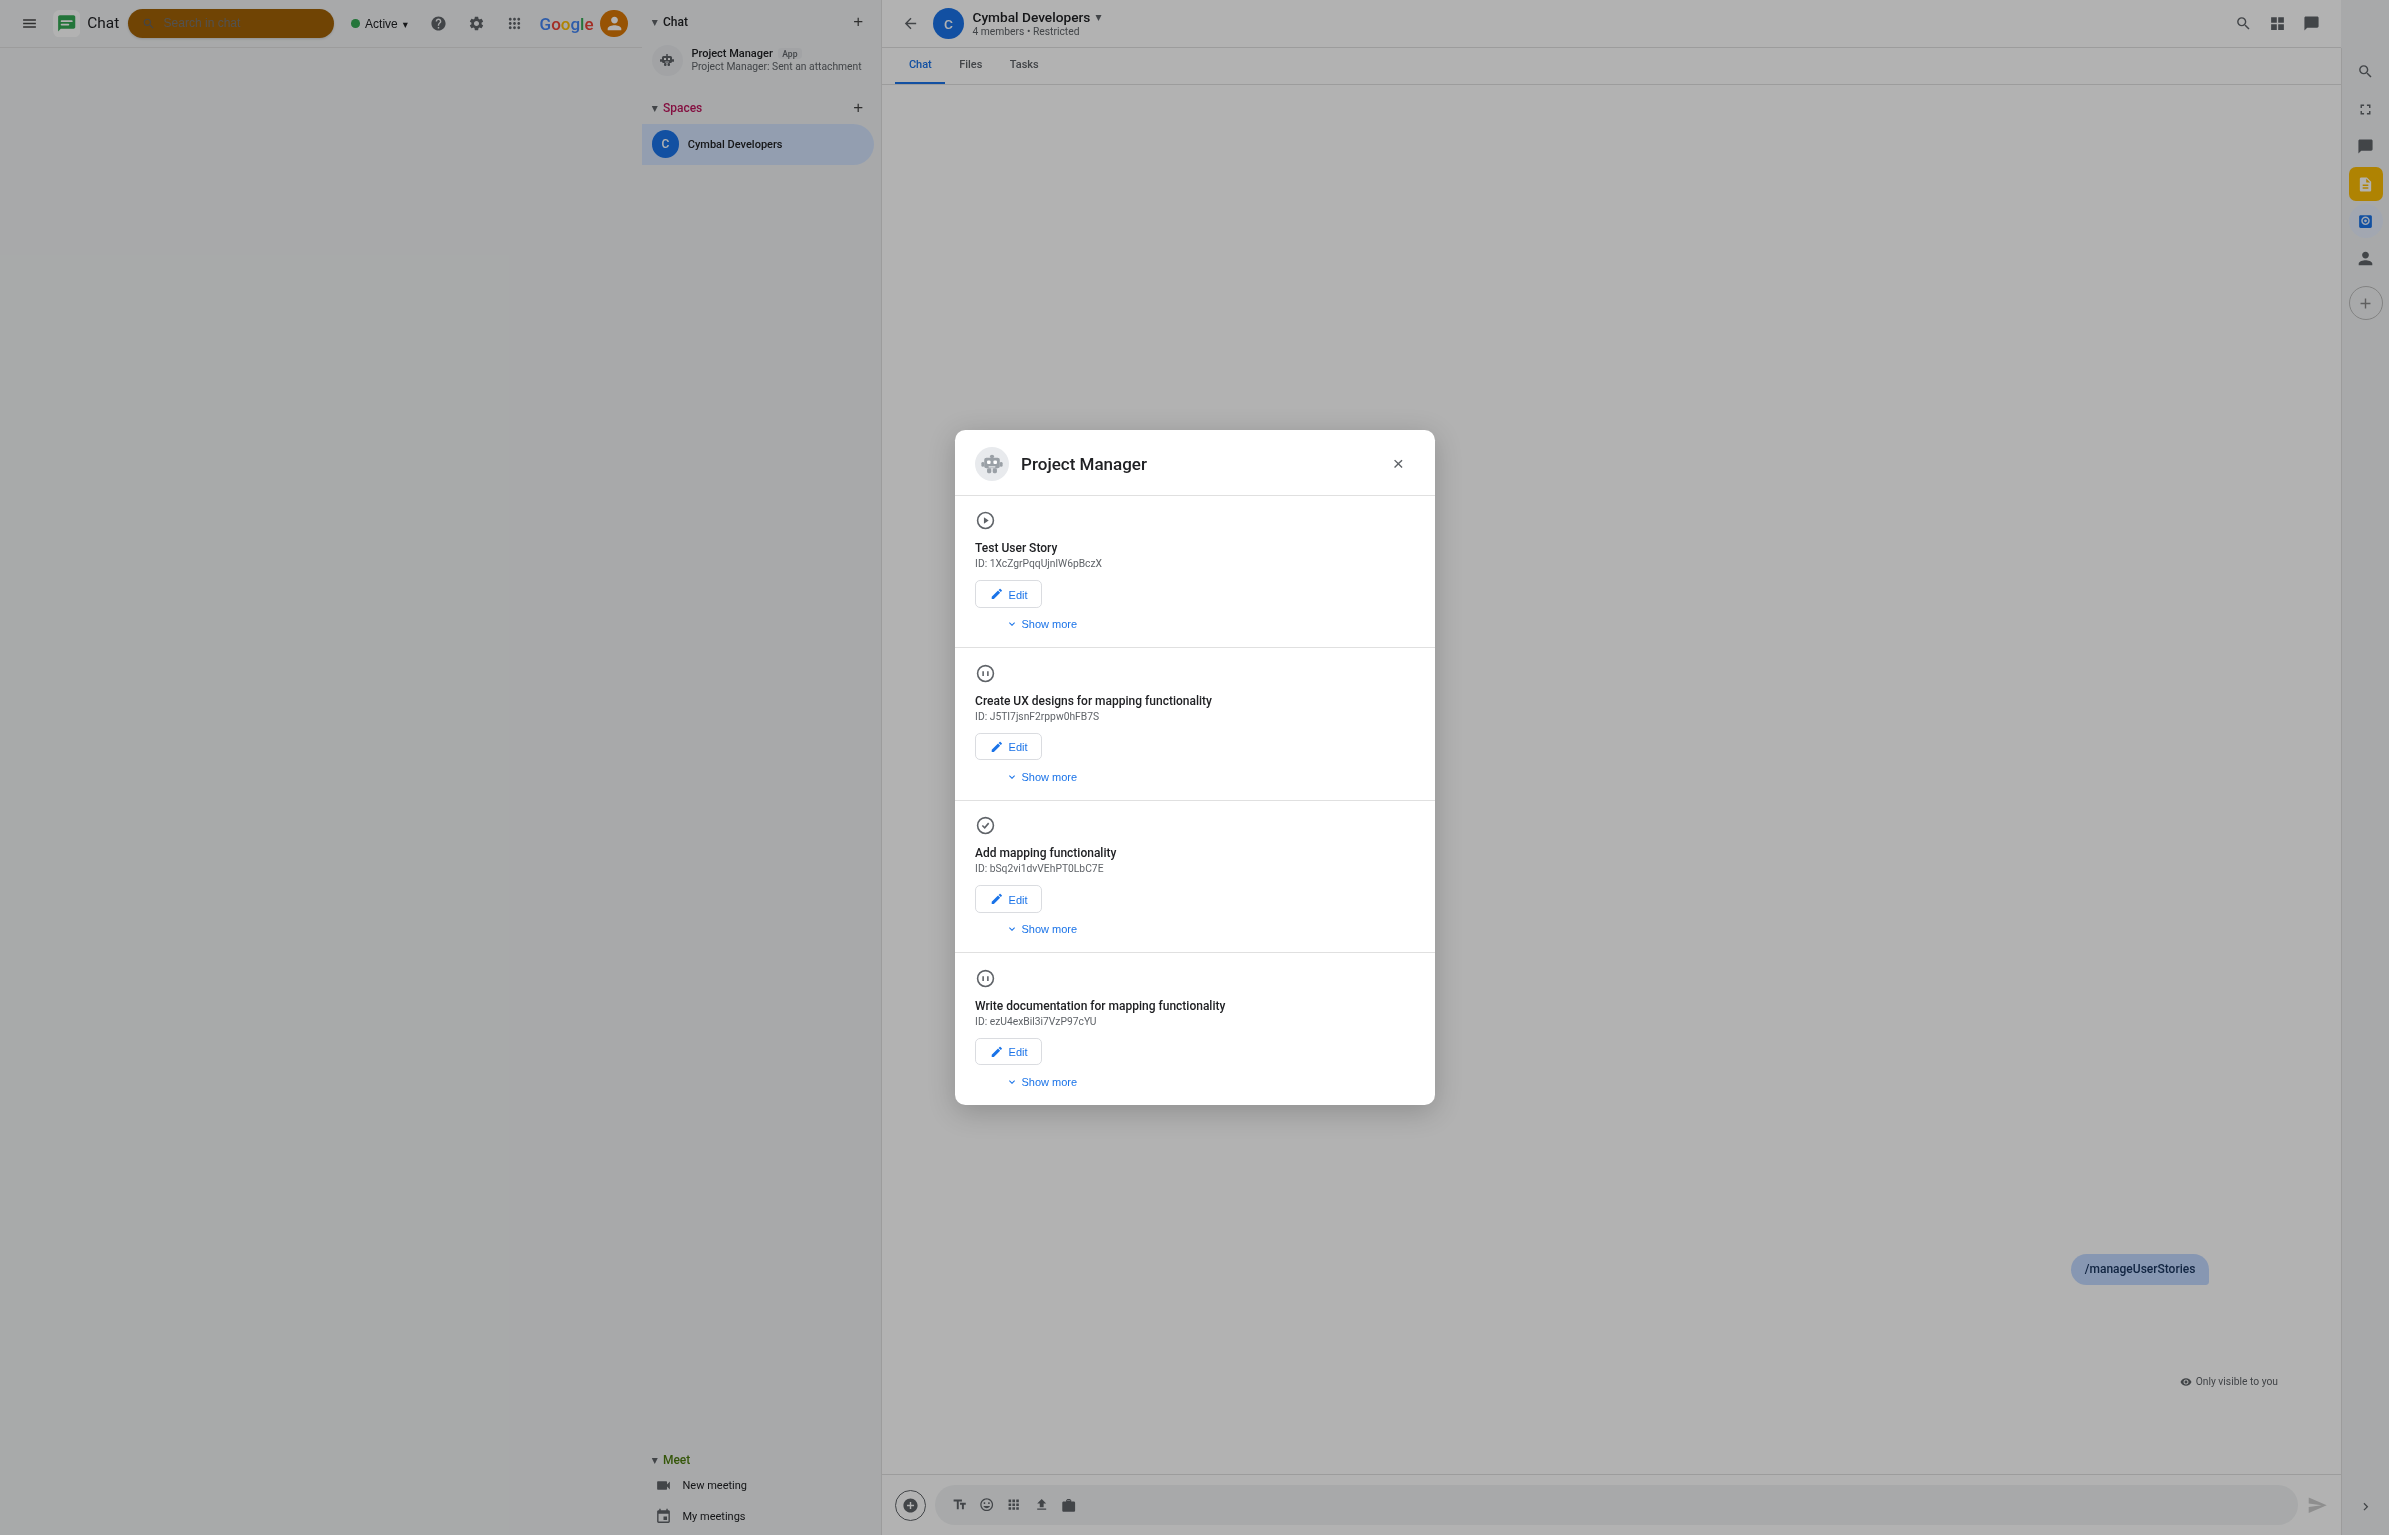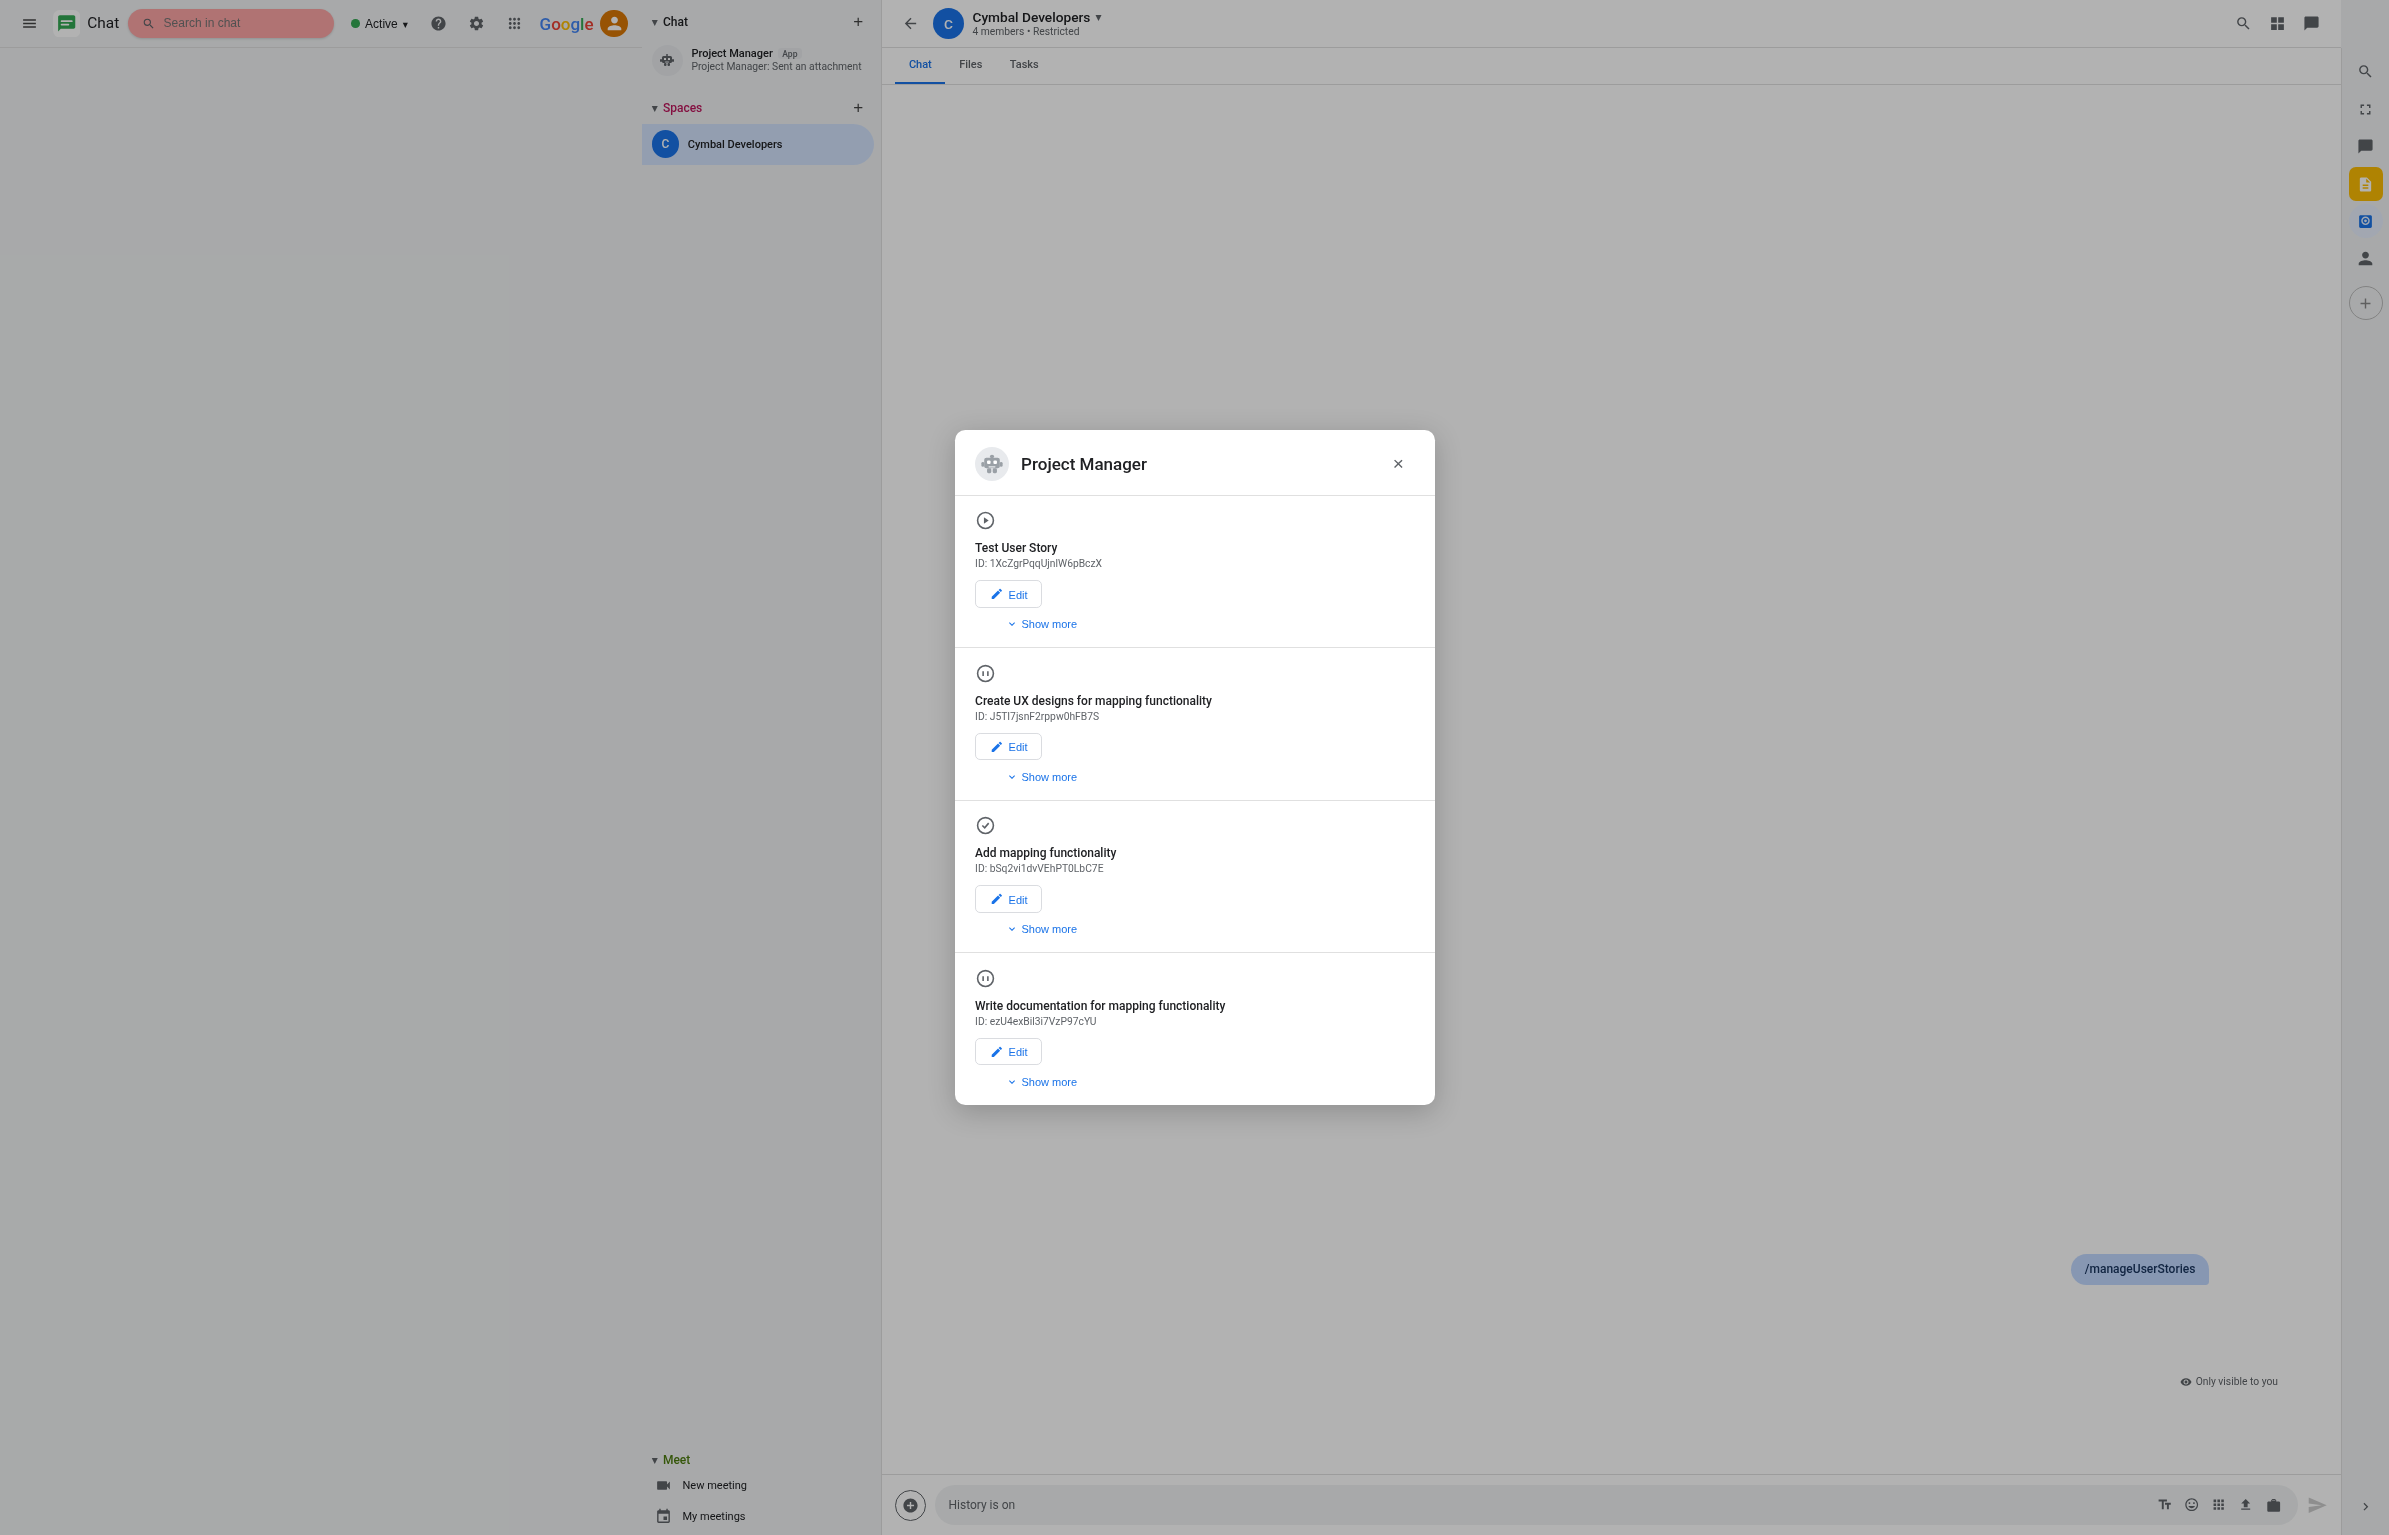--- a/index.html
+++ b/index.html
@@ -32,21 +32,21 @@
       font-size: 15.4px;
       font-weight: 400;
       color: #202124;
     }
 
     .search-box {
       flex: 1;
       max-width: 617px;
       display: flex;
       align-items: center;
-      background: #fca5a5;
+      background: #a16207;
       border-radius: 20.6px;
       padding: 6.9px 13.7px;
       gap: 8.6px;
       box-shadow: 0 0.9px 2.6px rgba(0,0,0,0.15);
     }
 
     .search-box input {
       border: none;
       outline: none;
       background: transparent;
@@ -847,21 +847,20 @@
       </div>
 
       <div class="input-area">
         <button class="add-btn">
           <svg width="17" height="17" viewBox="0 0 24 24" fill="#5f6368">
             <path d="M12 2C6.48 2 2 6.48 2 12s4.48 10 10 10 10-4.48 10-10S17.52 2 12 2zm5 11h-4v4h-2v-4H7v-2h4V7h2v4h4v2z"></path>
           </svg>
         </button>
 
         <div class="message-input" style="background:#f1f3f4; border-radius:20.6px; padding:8.6px 13.7px; display:flex; align-items:center; flex:1; gap:8.6px;">
-          <span class="message-input-text">History is on</span>
           <div class="input-actions">
             <button class="input-action-btn">
               <svg width="15.4" height="15.4" viewBox="0 0 24 24" fill="#5f6368">
                 <path d="M2.5 4v3h5v12h3V7h5V4h-13zm19 5h-9v3h3v7h3v-7h3V9z"></path>
               </svg>
             </button>
             <button class="input-action-btn">
               <svg width="15.4" height="15.4" viewBox="0 0 24 24" fill="#5f6368">
                 <path d="M11.99 2C6.47 2 2 6.48 2 12s4.47 10 9.99 10C17.52 22 22 17.52 22 12S17.52 2 11.99 2zM12 20c-4.42 0-8-3.58-8-8s3.58-8 8-8 8 3.58 8 8-3.58 8-8 8zm3.5-9c.83 0 1.5-.67 1.5-1.5S16.33 8 15.5 8 14 8.67 14 9.5s.67 1.5 1.5 1.5zm-7 0c.83 0 1.5-.67 1.5-1.5S9.33 8 8.5 8 7 8.67 7 9.5 7.67 11 8.5 11zm3.5 6.5c2.33 0 4.31-1.46 5.11-3.5H6.89c.8 2.04 2.78 3.5 5.11 3.5z"></path>
               </svg>

